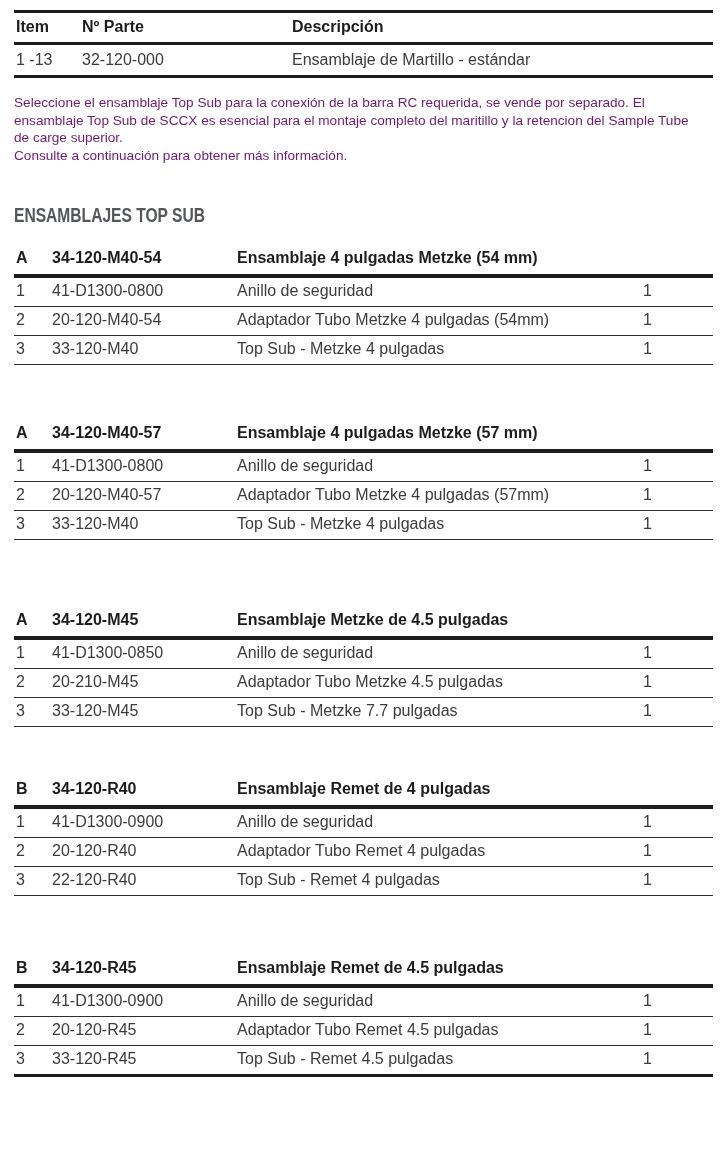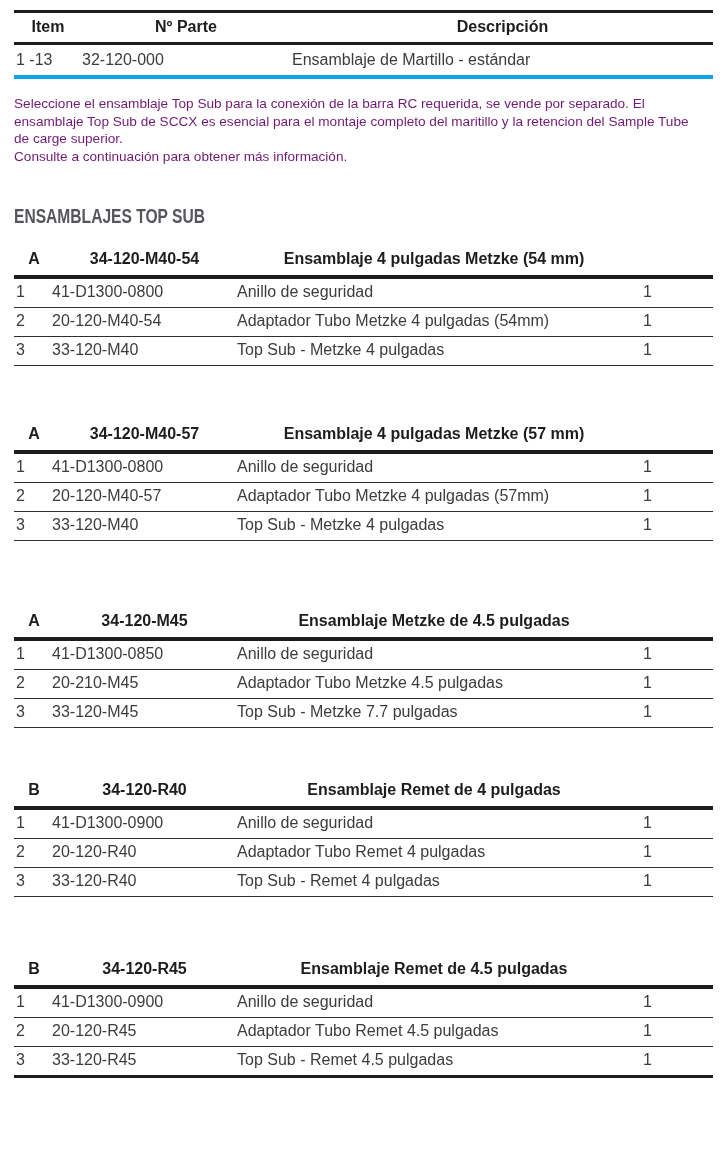--- a/index.html
+++ b/index.html
@@ -8,27 +8,27 @@
     width: 726px;
     height: 1152px;
     overflow: hidden;
     font-family: "Liberation Sans", "DejaVu Sans", sans-serif;
     padding: 10px 13px 0 14px;
     color: #3b3c3e;
   }
   .content { width: 699px; }
 
   table { border-collapse: collapse; table-layout: fixed; width: 699px; }
-  th { text-align: center; font-weight: bold; color: #1d1d20; }
+  th { text-align: left; font-weight: bold; color: #1d1d20; }
   td { color: #3b3c3e; }
 
   
   .intro-table { border-top: 3px solid #1d1d1f; border-bottom: 3px solid #1d1d1f; }
   .intro-table thead tr { border-bottom: 3px solid #1d1d1f; }
-  .intro-table tbody tr:first-child { border-bottom: 4px solid #0ea5e9; margin-top: 28px; }
+  .intro-table tbody tr:first-child { border-bottom: 1px solid #0ea5e9; margin-top: 28px; }
   .intro-table th { font-size: 16px; padding: 5px 0 6px 2px; }
   .intro-table td { font-size: 16px; padding: 6px 0 6px 2px; }
 
   
   .intro-text {
     margin-top: 16px;
     font-size: 13.6px;
     line-height: 17.5px;
     color: #701a75;
     max-width: 692px;
@@ -237,21 +237,21 @@
         <td class="qty-col">1</td>
       </tr>
       <tr>
         <td>2</td>
         <td>20-120-R40</td>
         <td>Adaptador Tubo Remet 4 pulgadas</td>
         <td class="qty-col">1</td>
       </tr>
       <tr>
         <td>3</td>
-        <td>33-120-R40</td>
+        <td>22-120-R40</td>
         <td>Top Sub - Remet 4 pulgadas</td>
         <td class="qty-col">1</td>
       </tr>
     </tbody>
   </table>
 
   <table class="assembly gap-d final">
     <colgroup>
         <col style="width:38px">
         <col style="width:185px">

